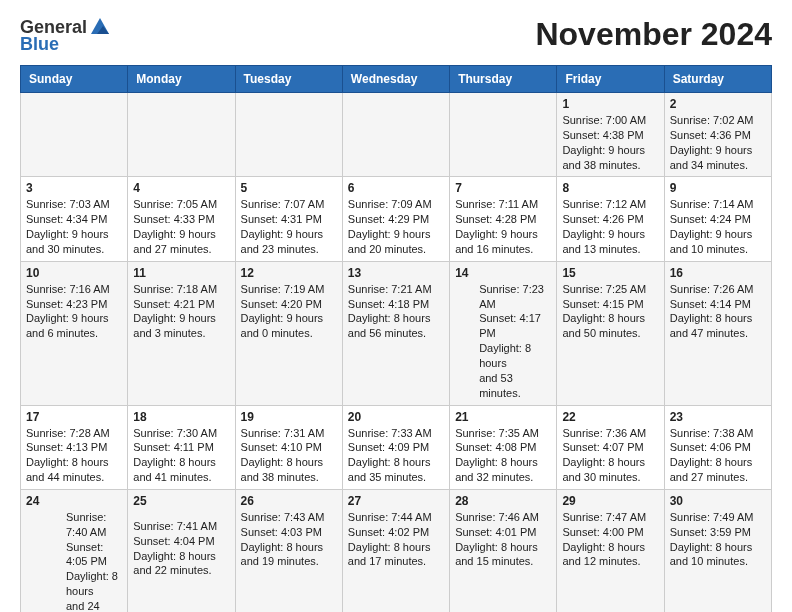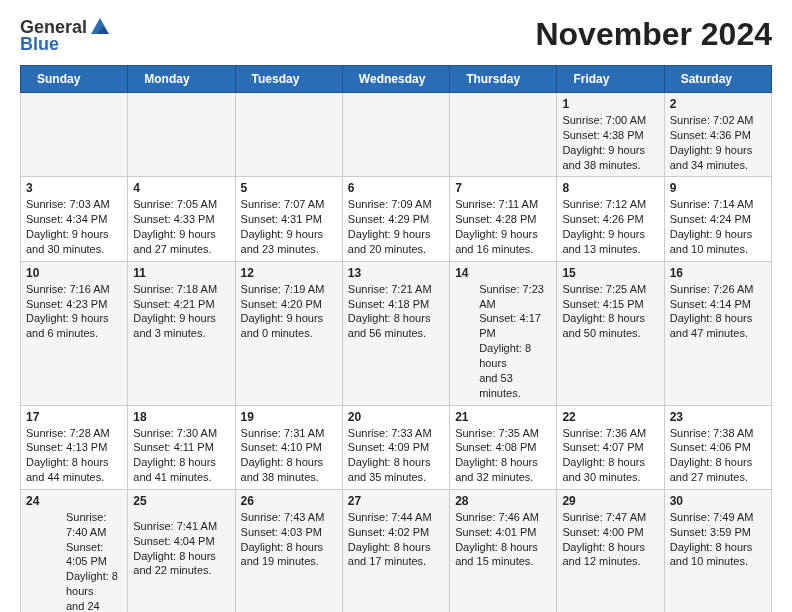--- a/index.html
+++ b/index.html
@@ -38,21 +38,21 @@
     table {
       width: 100%;
       border-collapse: collapse;
       table-layout: fixed;
     }
     thead tr th {
       background-color: #2a6db5;
       color: #fff;
       font-size: 12px;
       font-weight: bold;
-      padding: 6px 16px;
+      padding: 6px 8px;
       text-align: left;
       border: 1px solid #1a5090;
       margin-top: 18px;
     }
     tbody tr td {
       border: 1px solid #ccc;
       vertical-align: top;
       padding: 4px 5px;
       font-size: 10px;
       color: #222;

